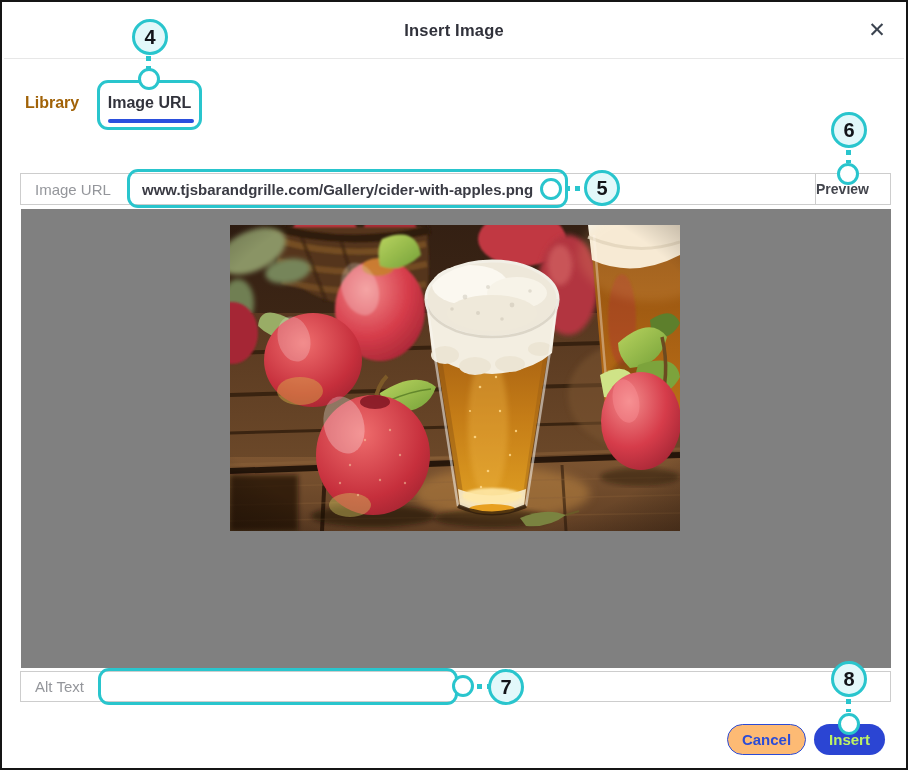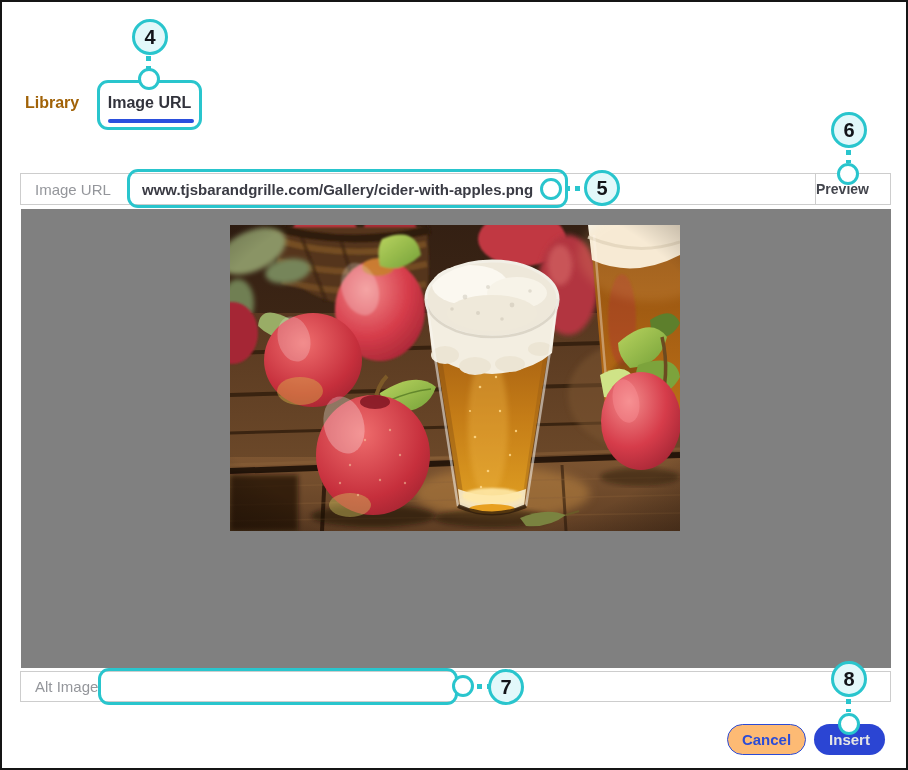--- a/index.html
+++ b/index.html
@@ -39,21 +39,21 @@
                  font-size:14px; font-weight:700; color:#43454d; cursor:pointer; }
 
   
   .preview-area { position:absolute; left:19px; top:207px; width:870px; height:459px; background:#808080; }
   .photo { position:absolute; left:228px; top:223px; width:450px; height:306px; display:block; }
 
   
   .btn { position:absolute; top:722px; height:31px; border-radius:16px; display:flex; align-items:center; justify-content:center;
          font-size:15px; font-weight:700; cursor:pointer; }
   .btn-cancel { left:725px; width:79px; background:#fdba74; border:1.5px solid #2b4cd7; color:#2b4cd7; }
-  .btn-insert { left:812px; width:71px; background:#2b45d3; border:none; color:#e5e5e5; }
+  .btn-insert { left:812px; width:71px; background:#2b45d3; border:none; color:#bef264; }
 
   
   .co-circle { position:absolute; width:36px; height:36px; border-radius:50%;
                border:3px solid #29c5cd; background:#e2f8fa; display:flex; align-items:center; justify-content:center;
                font-size:20px; font-weight:700; color:#121419; z-index:30; }
   .co-node { position:absolute; width:22px; height:22px; border-radius:50%;
              border:3px solid #29c5cd; background:#fff; z-index:29; }
   .co-box { position:absolute; border:3px solid #29c5cd; border-radius:11px; background:transparent;
             pointer-events:none; z-index:25; }
   .co-dots-v { position:absolute; width:5px; z-index:28;
@@ -83,20 +83,24 @@
   
   .co8-circle { left:829px; top:659px; }
   .co8-dots { left:844px; top:697px; height:13px; }
   .co8-node { left:836px; top:711px; }
 </style>
 </head>
 <body>
 
 <div class="frame">
 
+  <div class="header">
+    <div class="title">Insert Image</div>
+    <div class="close">✕</div>
+  </div>
 
   <div class="tab tab-library">Library</div>
   <div class="tab tab-imageurl">Image URL</div>
   <div class="tab-underline"></div>
 
   <div class="bar url-bar">
     <div class="bar-label">Image URL</div>
     <input class="bar-input url-input" value="www.tjsbarandgrille.com/Gallery/cider-with-apples.png" style="">
     <div class="v-sep"></div>
     <div class="preview-btn">Preview</div>
@@ -316,21 +320,21 @@
     </g>
 
     <path d="M290,293 Q316,282 336,290 Q319,303 296,301 Z" fill="#7a8340"></path>
     <path d="M336,290 L349,286" stroke="#6b5a28" stroke-width="2"></path>
 
     <ellipse cx="420" cy="30" rx="72" ry="46" fill="#ffc87e" opacity=".15" filter="url(#b3)"></ellipse>
     <rect x="0" y="0" width="450" height="306" fill="url(#vign)"></rect>
   </svg>
 
   <div class="bar alt-bar">
-    <div class="bar-label">Alt Image</div>
+    <div class="bar-label">Alt Text</div>
   </div>
 
   <div class="btn btn-cancel">Cancel</div>
   <div class="btn btn-insert">Insert</div>
 
   <div class="co-circle co4-circle">4</div>
   <div class="co-dots-v co4-dots"></div>
   <div class="co-node co4-node"></div>
   <div class="co-box co4-box"></div>
 

